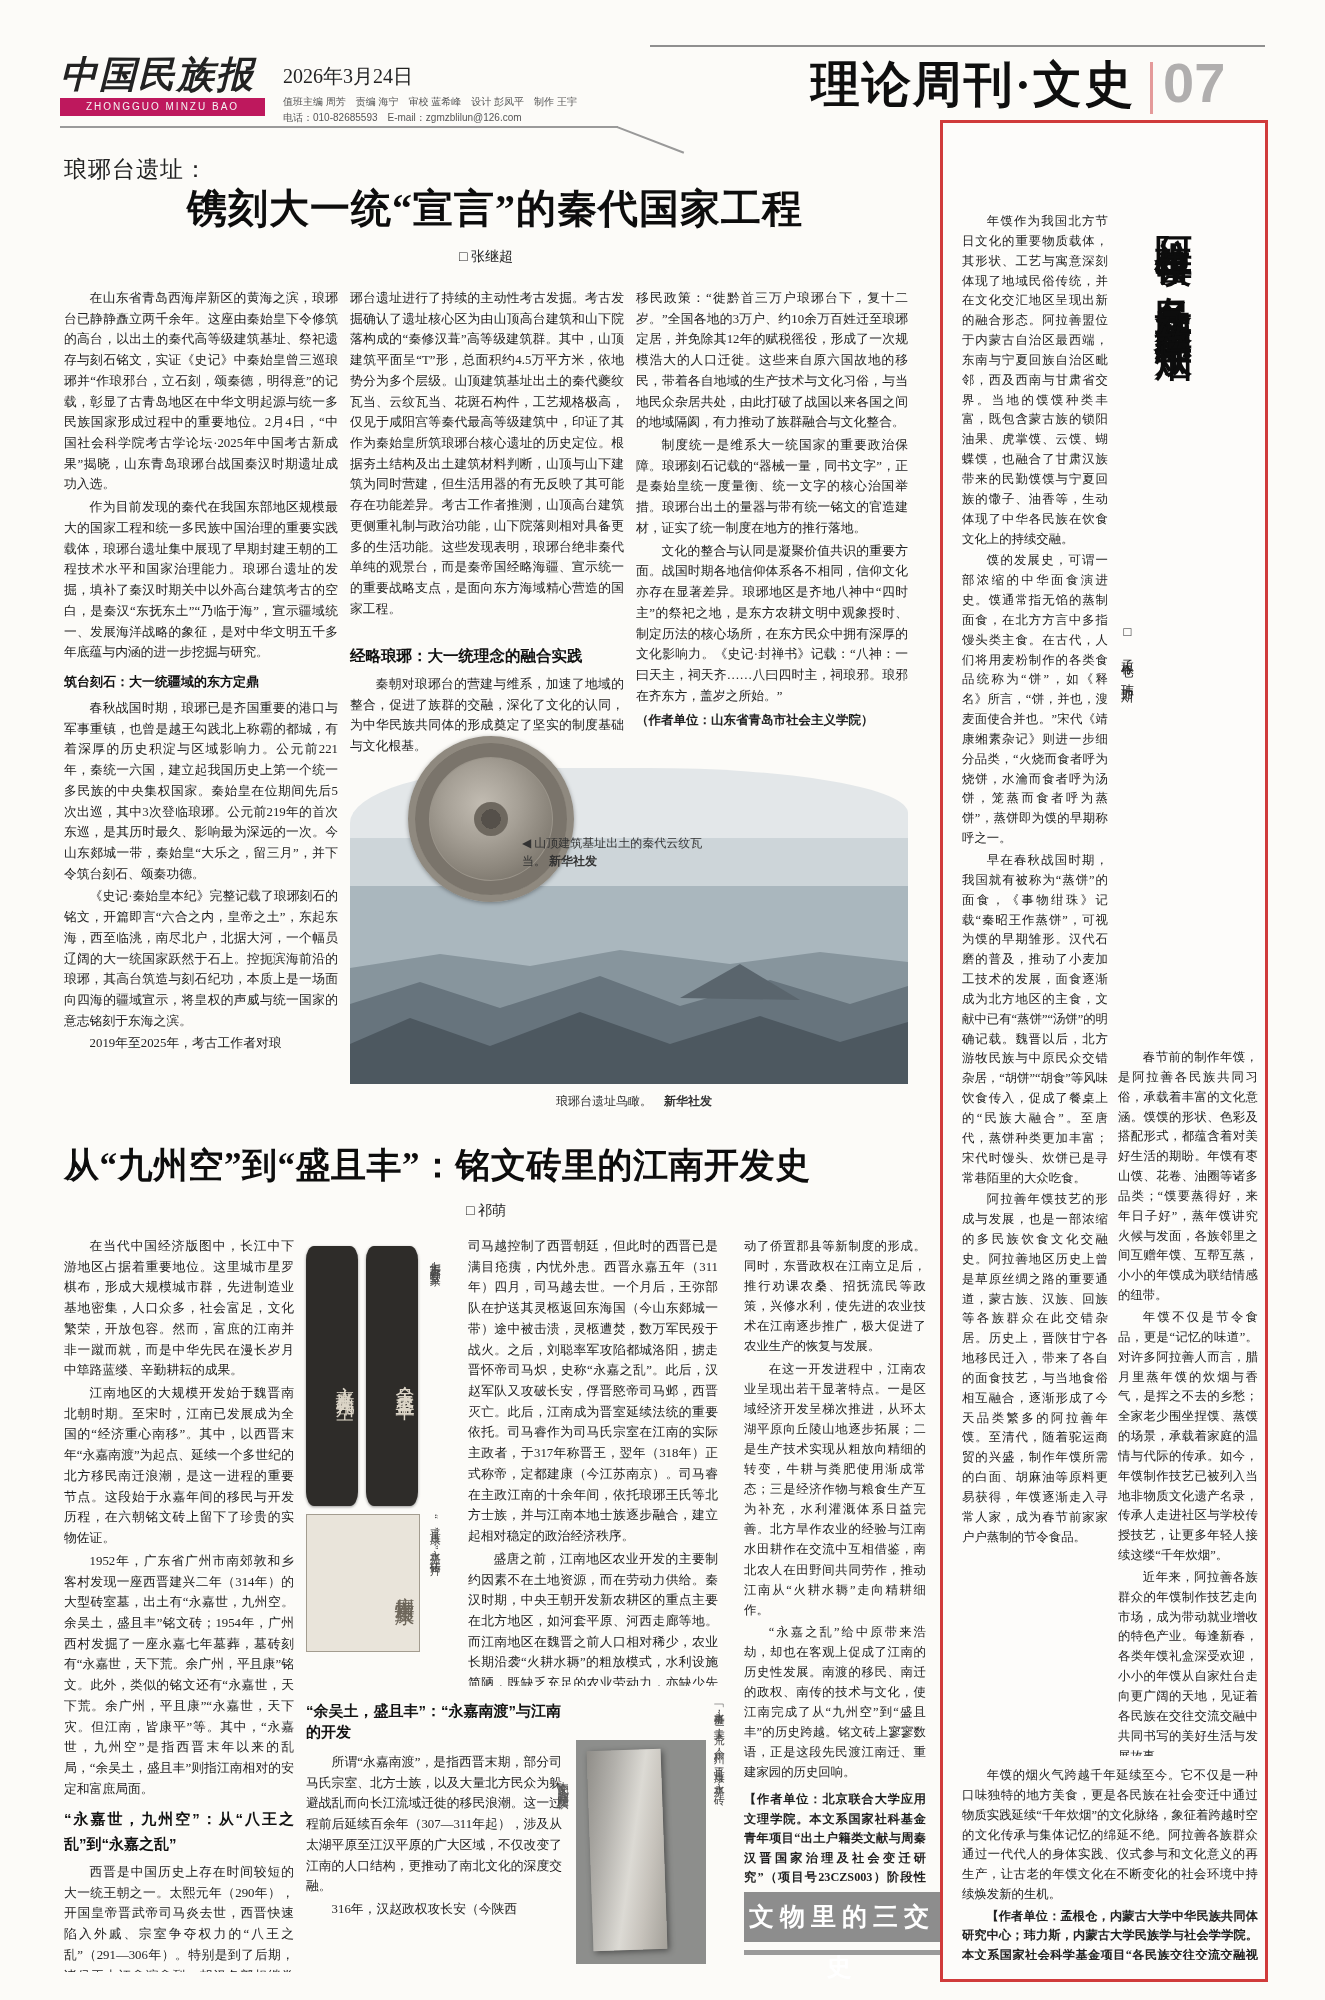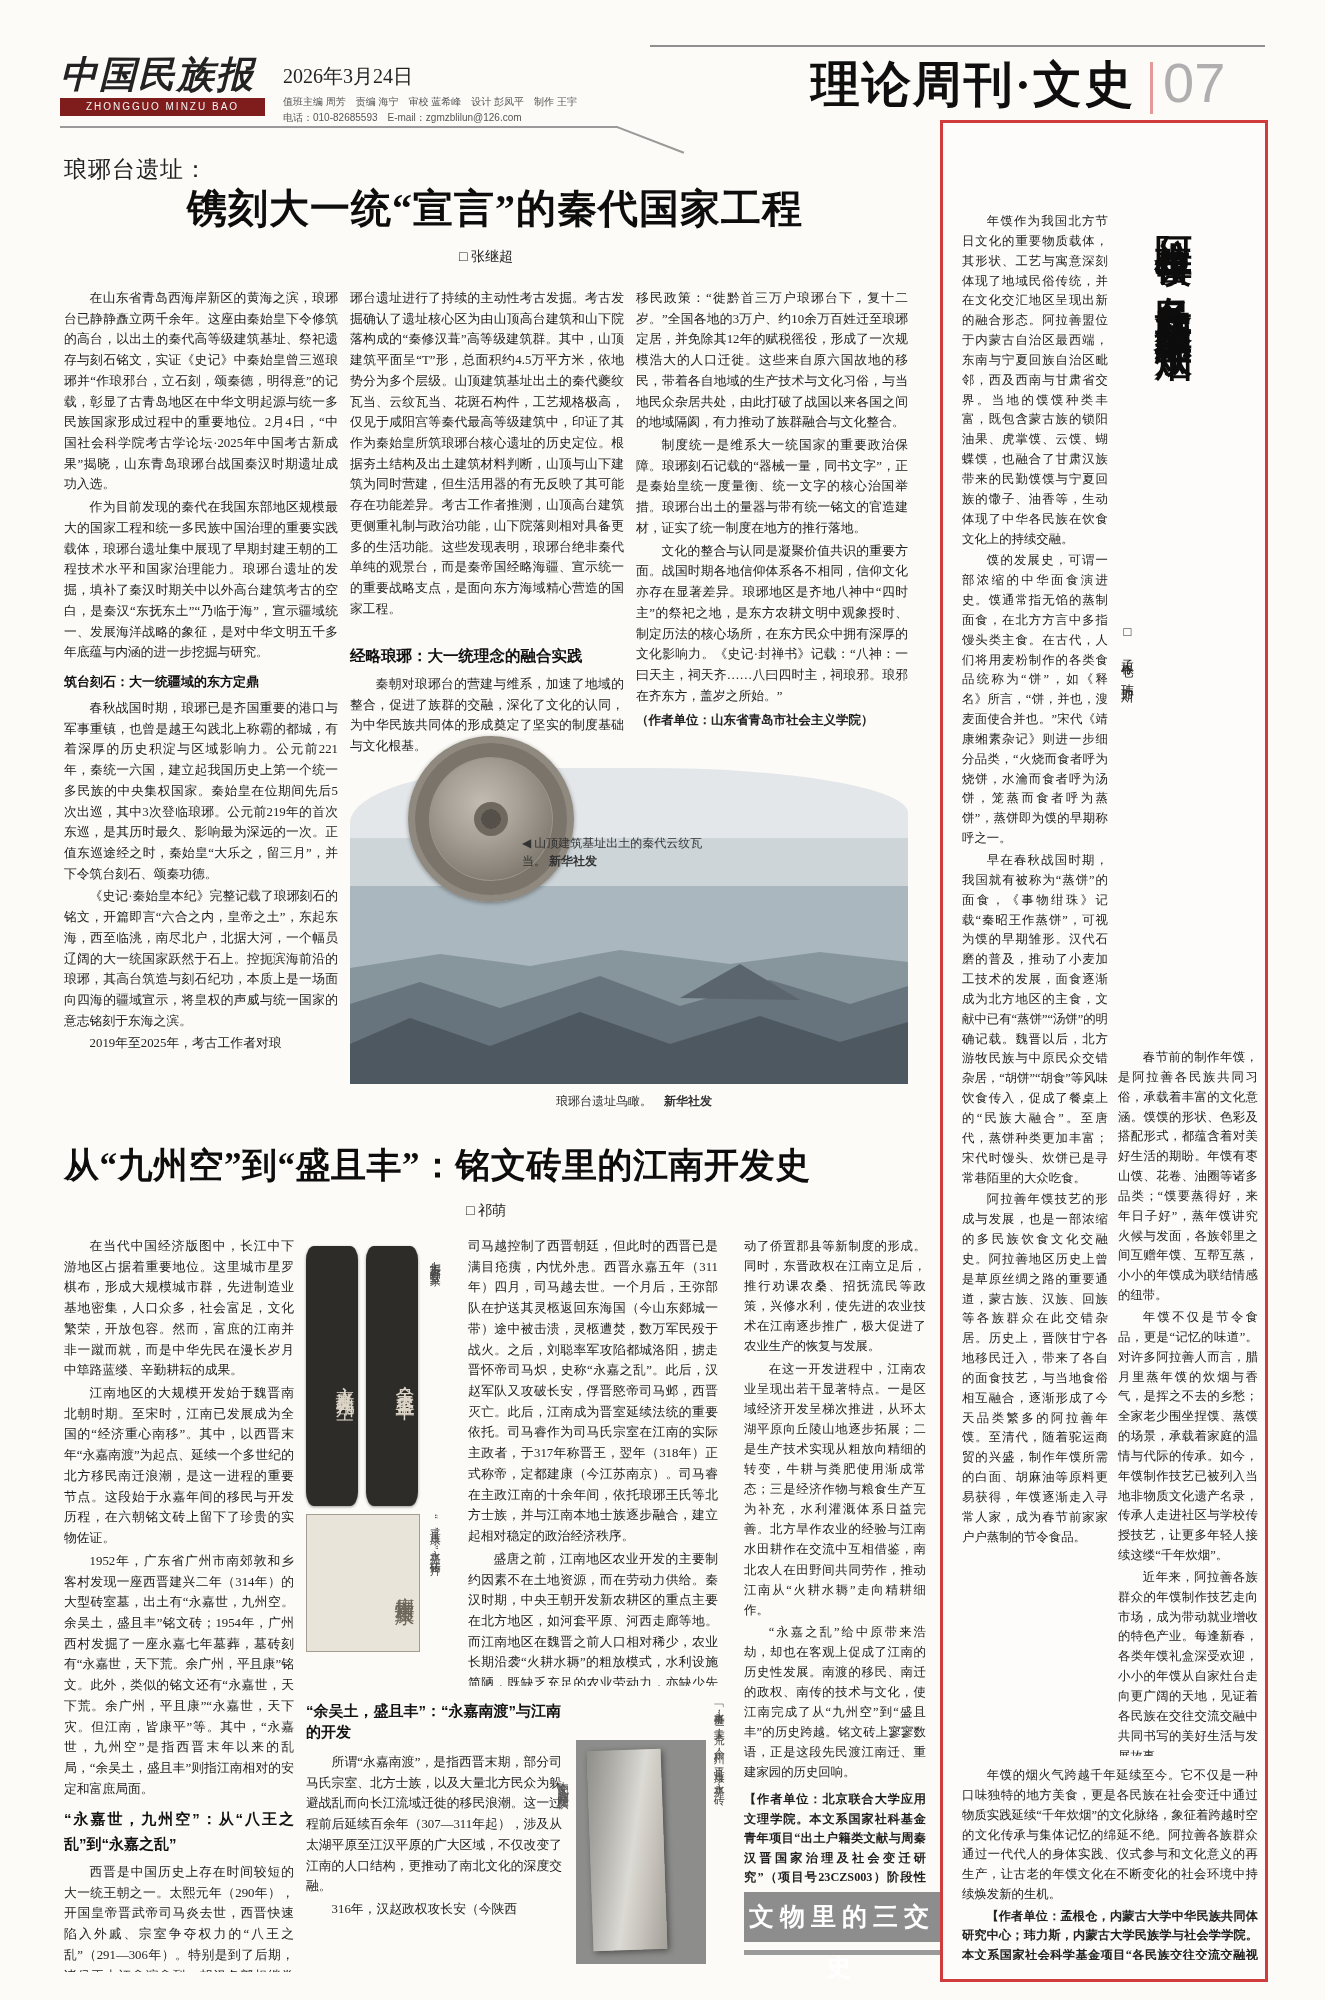--- a/index.html
+++ b/index.html
@@ -9,26 +9,26 @@
   .bt{font-size:12.8px;line-height:1.62;text-align:justify;color:#222;overflow:hidden;}
   .bt p{margin:0 0 2px 0;text-indent:2em;}
   .sh{font-family:"Liberation Sans","DejaVu Sans",sans-serif;font-weight:700;color:#111;}
   .serifb{font-weight:700;}
   .v{writing-mode:vertical-rl;}
   .cap{font-size:12px;line-height:1.5;color:#333;}
   .credit{font-weight:700;}
   .rule{background:#9a9a9a;}
   
   .logo-cn{font-size:37px;font-weight:700;font-style:italic;letter-spacing:2px;color:#222;}
-  .logo-bar{background:#7f1d1d;color:#f5f5f5;font-family:"Liberation Sans",sans-serif;
+  .logo-bar{background:#be185d;color:#f5f5f5;font-family:"Liberation Sans",sans-serif;
             font-size:10px;letter-spacing:2px;text-align:center;line-height:18px;}
   .date{font-size:20px;color:#222;}
   .meta{font-size:10px;color:#555;font-family:"Liberation Sans",sans-serif;}
   .section-title{font-size:49px;font-weight:700;color:#0f0f0f;letter-spacing:2px;}
-  .page-no{font-size:56px;font-weight:400;color:#b0aeae;font-family:"Liberation Sans",sans-serif;}
+  .page-no{font-size:56px;font-weight:700;color:#b0aeae;font-family:"Liberation Sans",sans-serif;}
   
   .kicker{font-size:23px;color:#222;letter-spacing:1px;text-align:right;}
   .headline{font-size:40px;font-weight:700;letter-spacing:1px;color:#0d0d0d;line-height:1.15;}
   .headline2{font-size:35px;font-weight:700;letter-spacing:0.5px;color:#0d0d0d;}
   .byline{font-size:14px;text-align:center;color:#222;}
   
   .pano{overflow:hidden;border-top-left-radius:180px 55px;border-top-right-radius:260px 45px;}
   .wadang{border-radius:50%;
     background:radial-gradient(circle at 44% 40%,#c2bcb2 0%,#a6a096 30%,#8a847a 55%,#6e6960 78%,#5b564e 100%);
     border:7px solid #8f897f;box-shadow:inset 0 0 0 14px #7a746b, inset 0 0 0 15px #9a948a, 0 1px 4px rgba(0,0,0,.35);}
@@ -72,21 +72,21 @@
   <div class="abs diag" style="left:617px;top:126px;width:72px;height:2px;"></div>
 
   <div class="abs kicker" style="left:64px;top:154px;">琅琊台遗址：</div>
   <div class="abs headline" style="left:64px;top:186px;width:862px;text-align:center;">镌刻大一统“宣言”的秦代国家工程</div>
   <div class="abs byline" style="left:64px;top:248px;width:844px;">□ 张继超</div>
 
   <div class="abs bt" style="left:64px;top:288px;width:274px;height:818px;">
     <p>在山东省青岛西海岸新区的黄海之滨，琅琊台已静静矗立两千余年。这座由秦始皇下令修筑的高台，以出土的秦代高等级建筑基址、祭祀遗存与刻石铭文，实证《史记》中秦始皇曾三巡琅琊并“作琅邪台，立石刻，颂秦德，明得意”的记载，彰显了古青岛地区在中华文明起源与统一多民族国家形成过程中的重要地位。2月4日，“中国社会科学院考古学论坛·2025年中国考古新成果”揭晓，山东青岛琅琊台战国秦汉时期遗址成功入选。</p>
     <p>作为目前发现的秦代在我国东部地区规模最大的国家工程和统一多民族中国治理的重要实践载体，琅琊台遗址集中展现了早期封建王朝的工程技术水平和国家治理能力。琅琊台遗址的发掘，填补了秦汉时期关中以外高台建筑考古的空白，是秦汉“东抚东土”“乃临于海”，宣示疆域统一、发展海洋战略的象征，是对中华文明五千多年底蕴与内涵的进一步挖掘与研究。</p>
     <div class="sh" style="font-size:13px;margin:8px 0 6px;">筑台刻石：大一统疆域的东方定鼎</div>
-    <p>春秋战国时期，琅琊已是齐国重要的港口与军事重镇，也曾是越王勾践北上称霸的都城，有着深厚的历史积淀与区域影响力。公元前221年，秦统一六国，建立起我国历史上第一个统一多民族的中央集权国家。秦始皇在位期间先后5次出巡，其中3次登临琅琊。公元前219年的首次东巡，是其历时最久、影响最为深远的一次。正值东巡途经之时，秦始皇“大乐之，留三月”，并下令筑台刻石、颂秦功德。</p>
+    <p>春秋战国时期，琅琊已是齐国重要的港口与军事重镇，也曾是越王勾践北上称霸的都城，有着深厚的历史积淀与区域影响力。公元前221年，秦统一六国，建立起我国历史上第一个统一多民族的中央集权国家。秦始皇在位期间先后5次出巡，其中3次登临琅琊。公元前219年的首次东巡，是其历时最久、影响最为深远的一次。今山东郯城一带，秦始皇“大乐之，留三月”，并下令筑台刻石、颂秦功德。</p>
     <p>《史记·秦始皇本纪》完整记载了琅琊刻石的铭文，开篇即言“六合之内，皇帝之土”，东起东海，西至临洮，南尽北户，北据大河，一个幅员辽阔的大一统国家跃然于石上。控扼滨海前沿的琅琊，其高台筑造与刻石纪功，本质上是一场面向四海的疆域宣示，将皇权的声威与统一国家的意志铭刻于东海之滨。</p>
     <p>2019年至2025年，考古工作者对琅</p>
   </div>
 
   <div class="abs bt" style="left:350px;top:288px;width:274px;height:352px;">
     <p style="text-indent:0;">琊台遗址进行了持续的主动性考古发掘。考古发掘确认了遗址核心区为由山顶高台建筑和山下院落构成的“秦修汉葺”高等级建筑群。其中，山顶建筑平面呈“T”形，总面积约4.5万平方米，依地势分为多个层级。山顶建筑基址出土的秦代夔纹瓦当、云纹瓦当、花斑石构件，工艺规格极高，仅见于咸阳宫等秦代最高等级建筑中，印证了其作为秦始皇所筑琅琊台核心遗址的历史定位。根据夯土结构及出土建筑材料判断，山顶与山下建筑为同时营建，但生活用器的有无反映了其可能存在功能差异。考古工作者推测，山顶高台建筑更侧重礼制与政治功能，山下院落则相对具备更多的生活功能。这些发现表明，琅琊台绝非秦代单纯的观景台，而是秦帝国经略海疆、宣示统一的重要战略支点，是面向东方海域精心营造的国家工程。</p>
   </div>
   <div class="abs sh" style="left:350px;top:646px;width:274px;font-size:15.5px;">经略琅琊：大一统理念的融合实践</div>
   <div class="abs bt" style="left:350px;top:674px;width:274px;height:88px;">
     <p>秦朝对琅琊台的营建与维系，加速了地域的整合，促进了族群的交融，深化了文化的认同，为中华民族共同体的形成奠定了坚实的制度基础与文化根基。</p>

